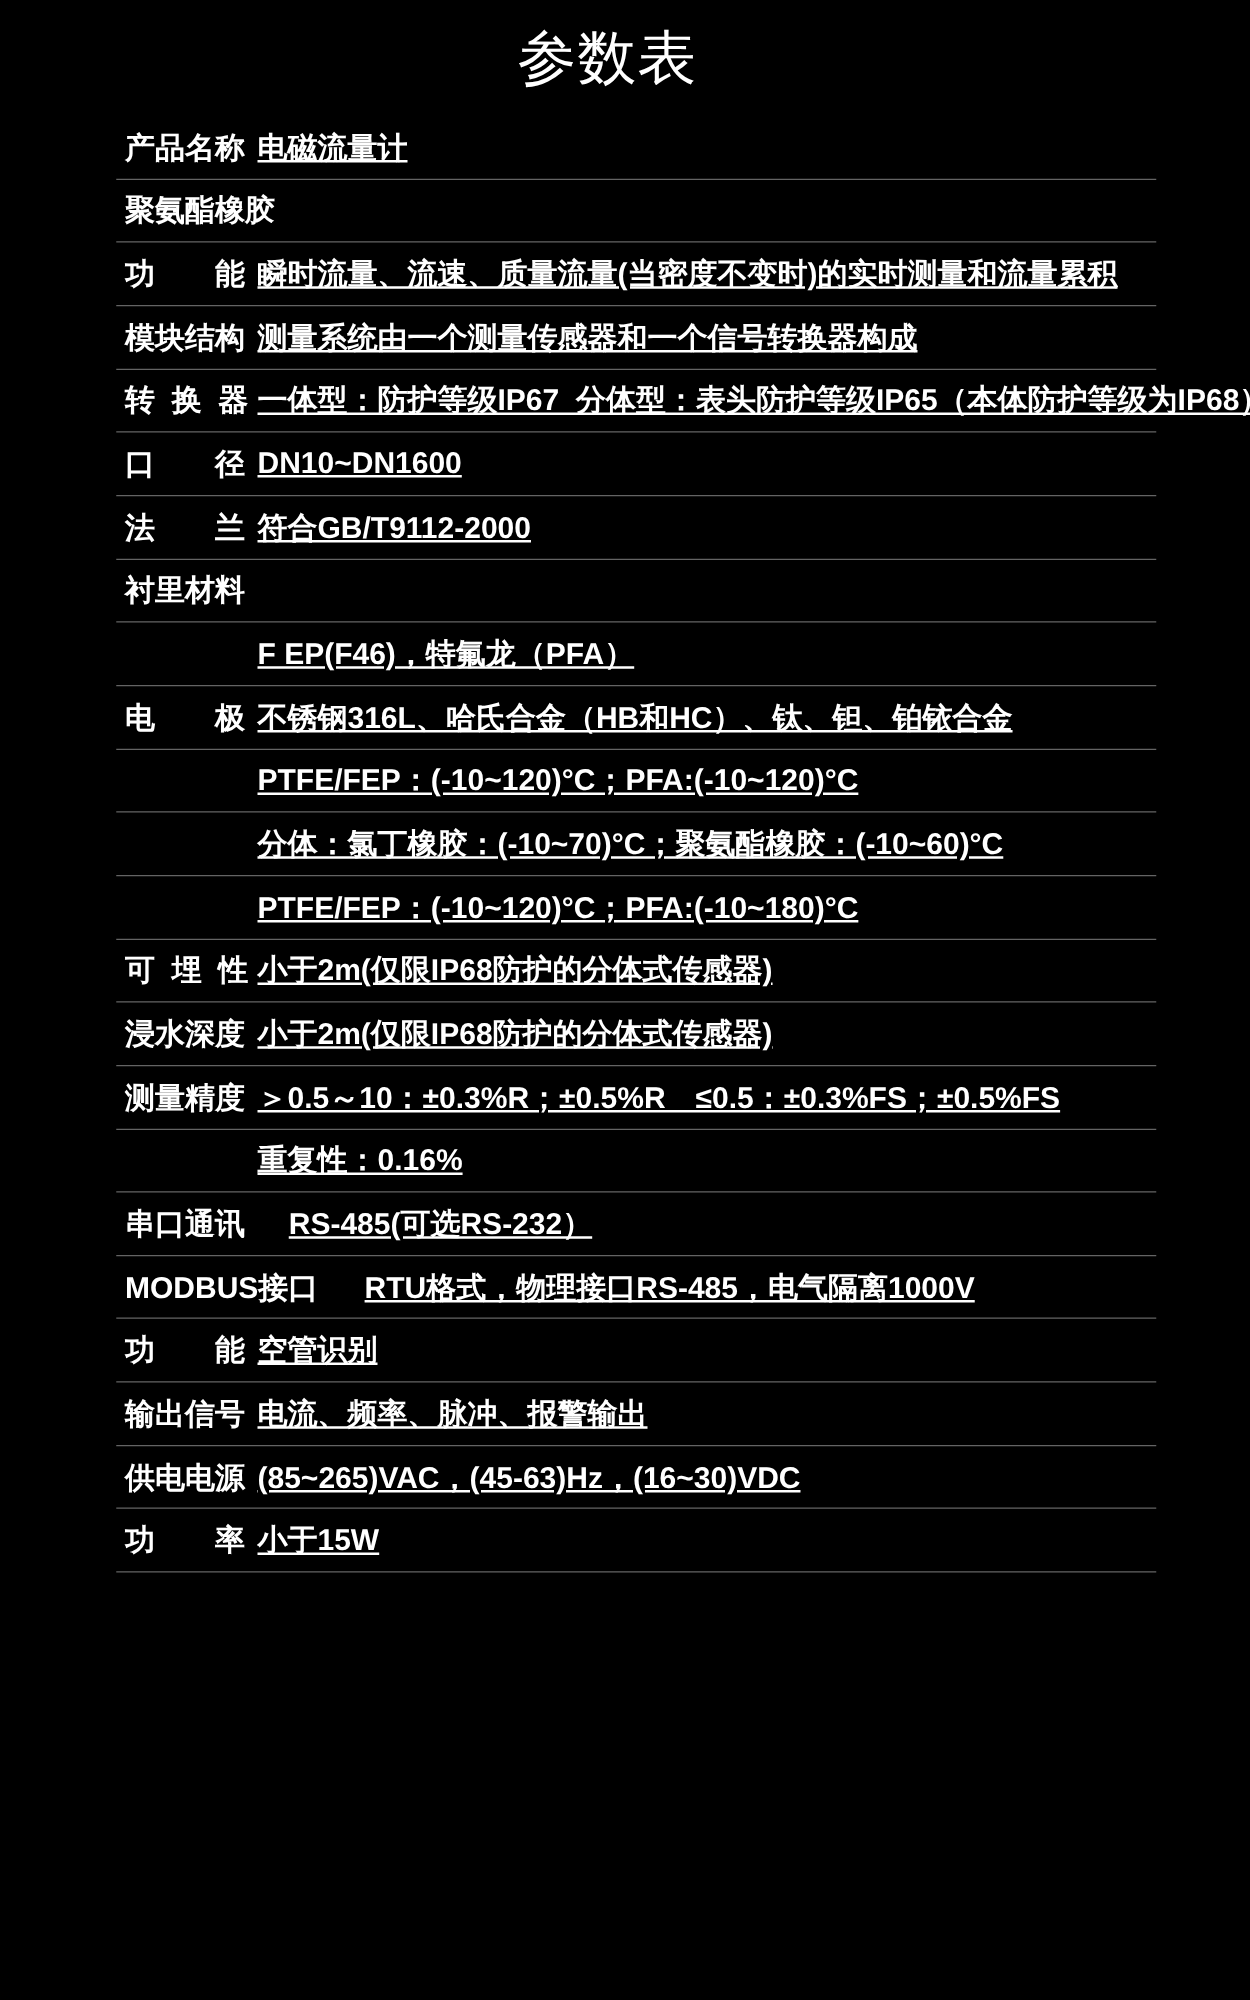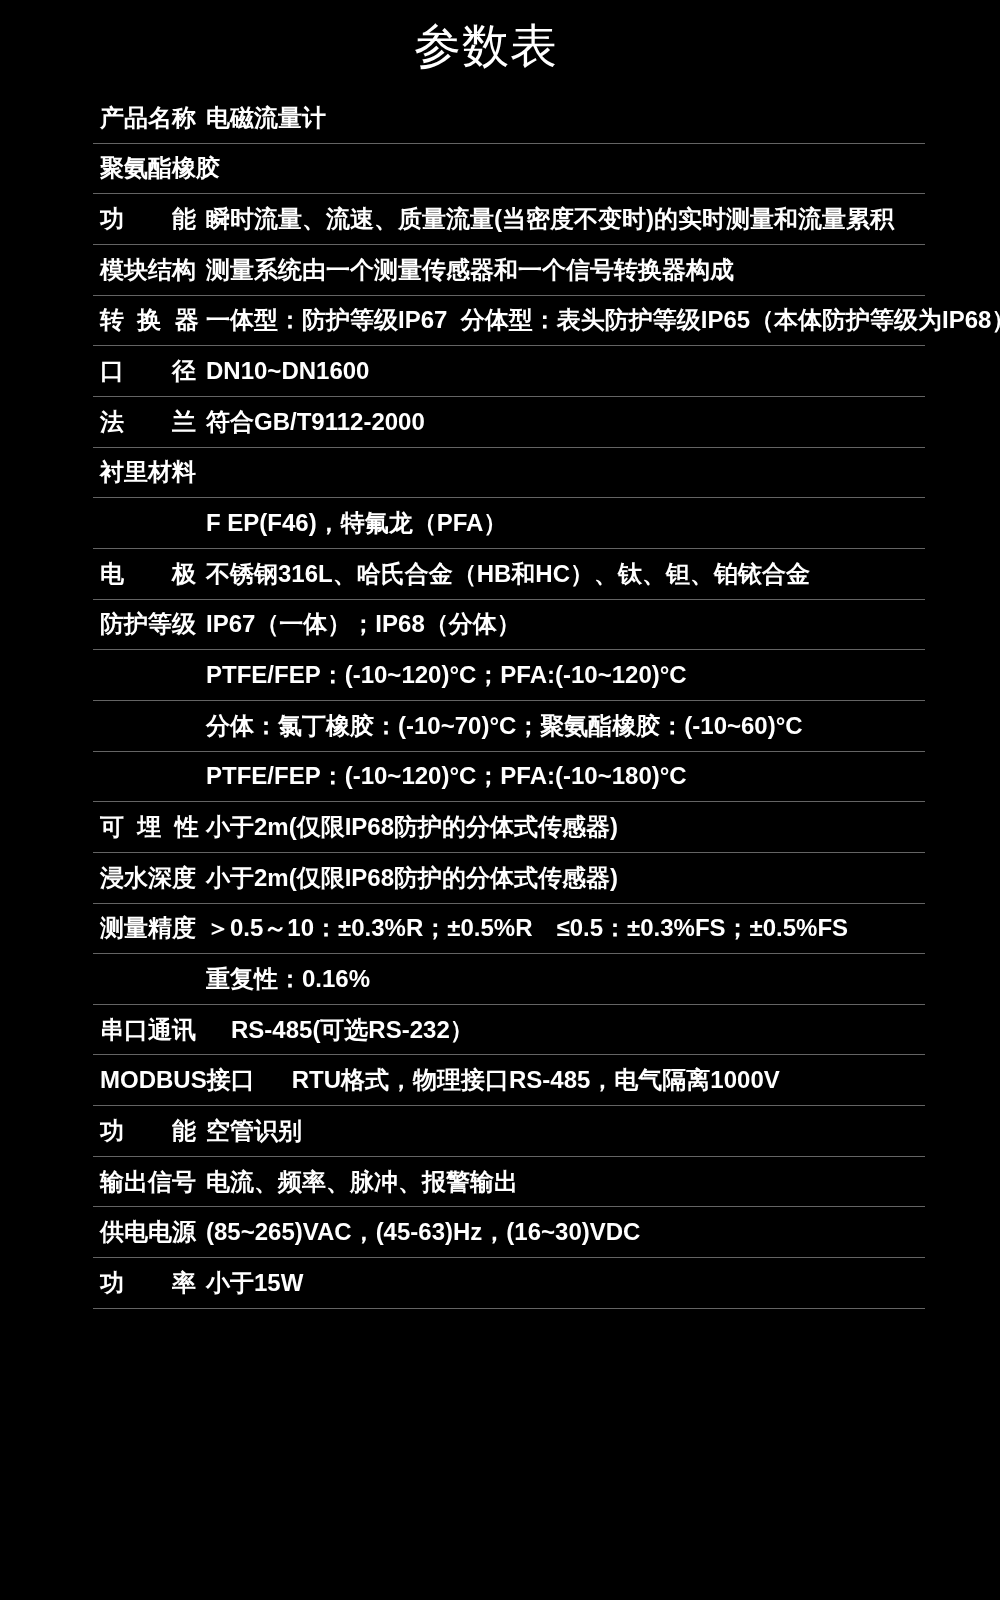--- a/index.html
+++ b/index.html
@@ -24,21 +24,21 @@
     height:50.666px;box-sizing:border-box;
     border-bottom:1px solid var(--line,#646464);
     display:flex;align-items:center;
     padding-left:7px;white-space:nowrap;
     font-size:24px;font-weight:700;color:var(--fg,#fff);
   }
   .row .label{
     flex:0 0 auto;display:inline-block;width:99px;white-space:pre;
   }
   .row.wide .label{width:auto;}
-  .row .value{margin-left:7px;white-space:pre;}
+  .row .value{margin-left:7px;white-space:pre;text-decoration:underline;}
   .row.wide .value{margin-left:14px;}
   .row .value.indent{margin-left:32px;}
   .row.wide .value.indent{margin-left:37px;}
 </style>
 </head>
 <body>
 
 <div class="screen">
   <h1 class="title">参数表</h1>
   <div class="table">
@@ -72,24 +72,20 @@
       <div class="row">
         <span class="label">衬里材料</span>
       </div>
       <div class="row">
         <span class="label"></span>
         <span class="value">F EP(F46)，特氟龙（PFA）</span>
       </div>
       <div class="row">
         <span class="label">电　　极</span>
         <span class="value">不锈钢316L、哈氏合金（HB和HC）、钛、钽、铂铱合金</span>
-      </div>
-      <div class="row">
-        <span class="label">防护等级</span>
-        <span class="value">IP67（一体）；IP68（分体）</span>
       </div>
       <div class="row">
         <span class="label"></span>
         <span class="value">PTFE/FEP：(-10~120)°C；PFA:(-10~120)°C</span>
       </div>
       <div class="row">
         <span class="label"></span>
         <span class="value">分体：氯丁橡胶：(-10~70)°C；聚氨酯橡胶：(-10~60)°C</span>
       </div>
       <div class="row">

